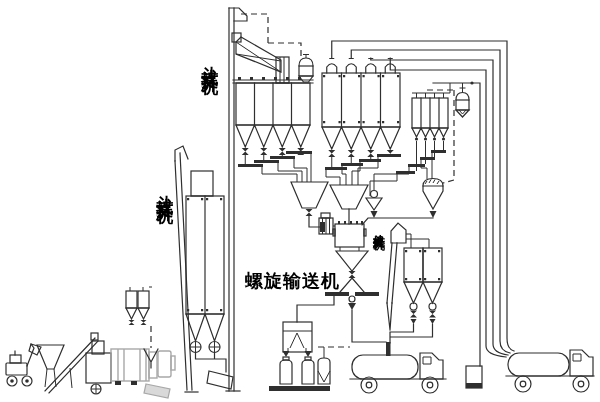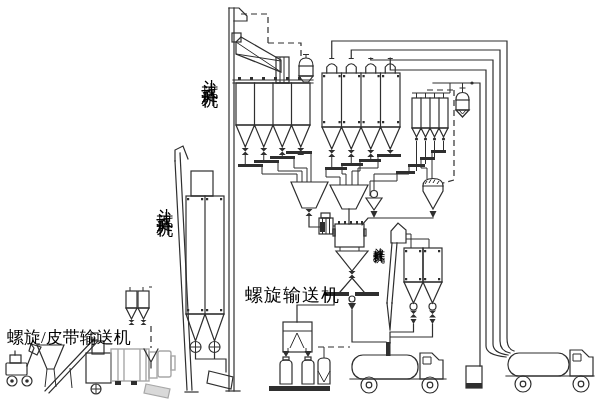--- a/index.html
+++ b/index.html
@@ -5,21 +5,21 @@
   html,body{margin:0;padding:0;background:#ffffff;}
   #stage{position:relative;width:600px;height:402px;background:#ffffff;overflow:hidden;
          font-family:"Liberation Serif", serif;}
   svg{position:absolute;left:0;top:0;}
   .ln{fill:none;stroke:#2f2f2f;stroke-width:1.2;stroke-linecap:square;stroke-linejoin:miter;}
   .thin{fill:none;stroke:#2f2f2f;stroke-width:1;}
   .fl{fill:#2f2f2f;stroke:none;}
   .gy{fill:none;stroke:#a8a8a8;stroke-width:1.4;}
   .gyf{fill:#d9d9d9;stroke:#a8a8a8;stroke-width:1.2;}
   .dash{fill:none;stroke:#2f2f2f;stroke-width:1.2;stroke-dasharray:6 4;}
-  .lbl{position:absolute;color:#000;font-weight:normal;line-height:1.08;white-space:nowrap;margin-top:14px;}
+  .lbl{position:absolute;color:#000;font-weight:bold;line-height:1.08;white-space:nowrap;}
   .vert{writing-mode:vertical-rl;text-orientation:upright;letter-spacing:3px;}
   .big{font-size:17px;}
   .mid{font-size:18px;letter-spacing:1px;}
   .sml{font-size:12px;letter-spacing:1px;}
 </style>
 </head>
 <body>
 
 <div id="stage">
 <svg width="600" height="402" viewBox="0 0 600 402">
@@ -298,16 +298,15 @@
     <circle class="ln" cx="523" cy="384" r="8"></circle>
         <circle class="ln" cx="523" cy="384" r="2.8"></circle>
     <circle class="ln" cx="581" cy="384" r="8"></circle>
         <circle class="ln" cx="581" cy="384" r="2.8"></circle>
   </g>
 
 </svg>
 
 <div class="lbl vert big" style="left:200px;top:52px;">斗式提升机</div>
 <div class="lbl vert big" style="left:155px;top:181px;">斗式提升机</div>
-<div class="lbl big" style="left:7px;top:315px;">螺旋/皮带输送机</div>
 <div class="lbl mid" style="left:245px;top:272px;">螺旋输送机</div>
 <div class="lbl vert sml" style="left:372px;top:224px;">斗式提升机</div>
 </div>
 
 </body></html>

